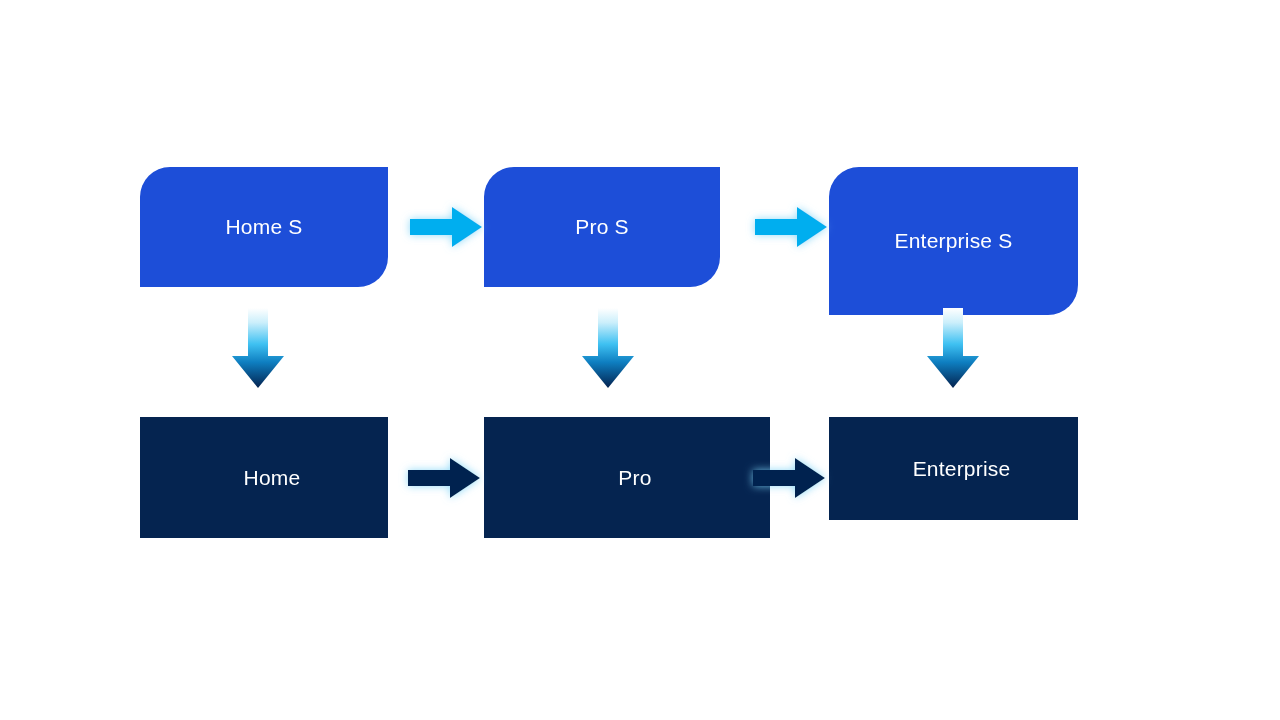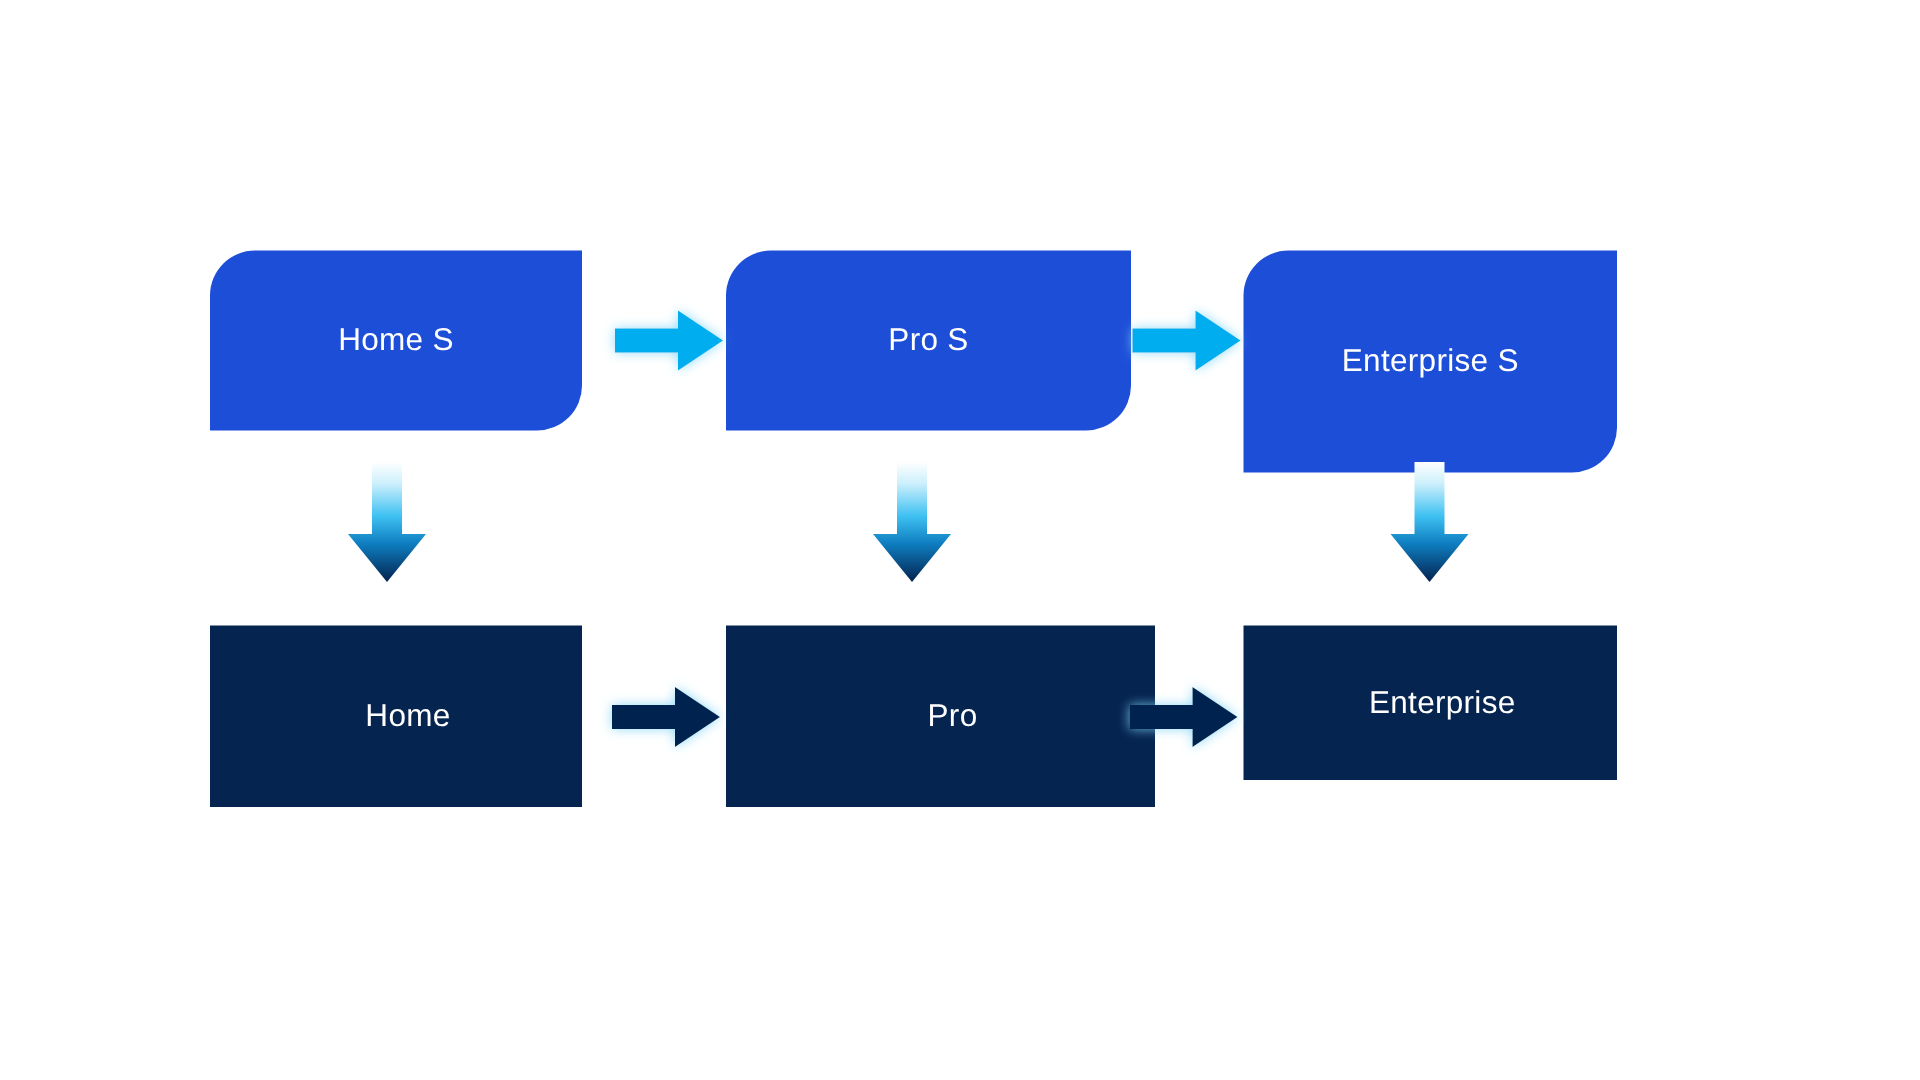--- a/index.html
+++ b/index.html
@@ -106,21 +106,21 @@
         <stop offset="68%" stop-color="#0e7ec0"></stop>
         <stop offset="100%" stop-color="#04224f"></stop>
       </linearGradient>
     </defs>
   </svg>
 
   <div class="node tier-s" style="left:140px; top:167px; width:248px; height:120px;">
     <span class="node-label">Home S</span>
   </div>
 
-  <div class="node tier-s" style="left:484px; top:167px; width:270px; height:120px;">
+  <div class="node tier-s" style="left:484px; top:167px; width:236px; height:120px;">
     <span class="node-label">Pro S</span>
   </div>
 
   <div class="node tier-s" style="left:829px; top:167px; width:249px; height:148px;">
     <span class="node-label">Enterprise S</span>
   </div>
 
   <div class="arrow arrow-h" style="left:408px; top:205px; width:76px; height:44px;">
     <svg width="76" height="44" viewBox="0 0 76 44">
       <path class="glow-shape" filter="url(#softGlow)" d="M2,14 L44,14 L44,2 L74,22 L44,42 L44,30 L2,30 Z" fill="#00aeef"></path>

